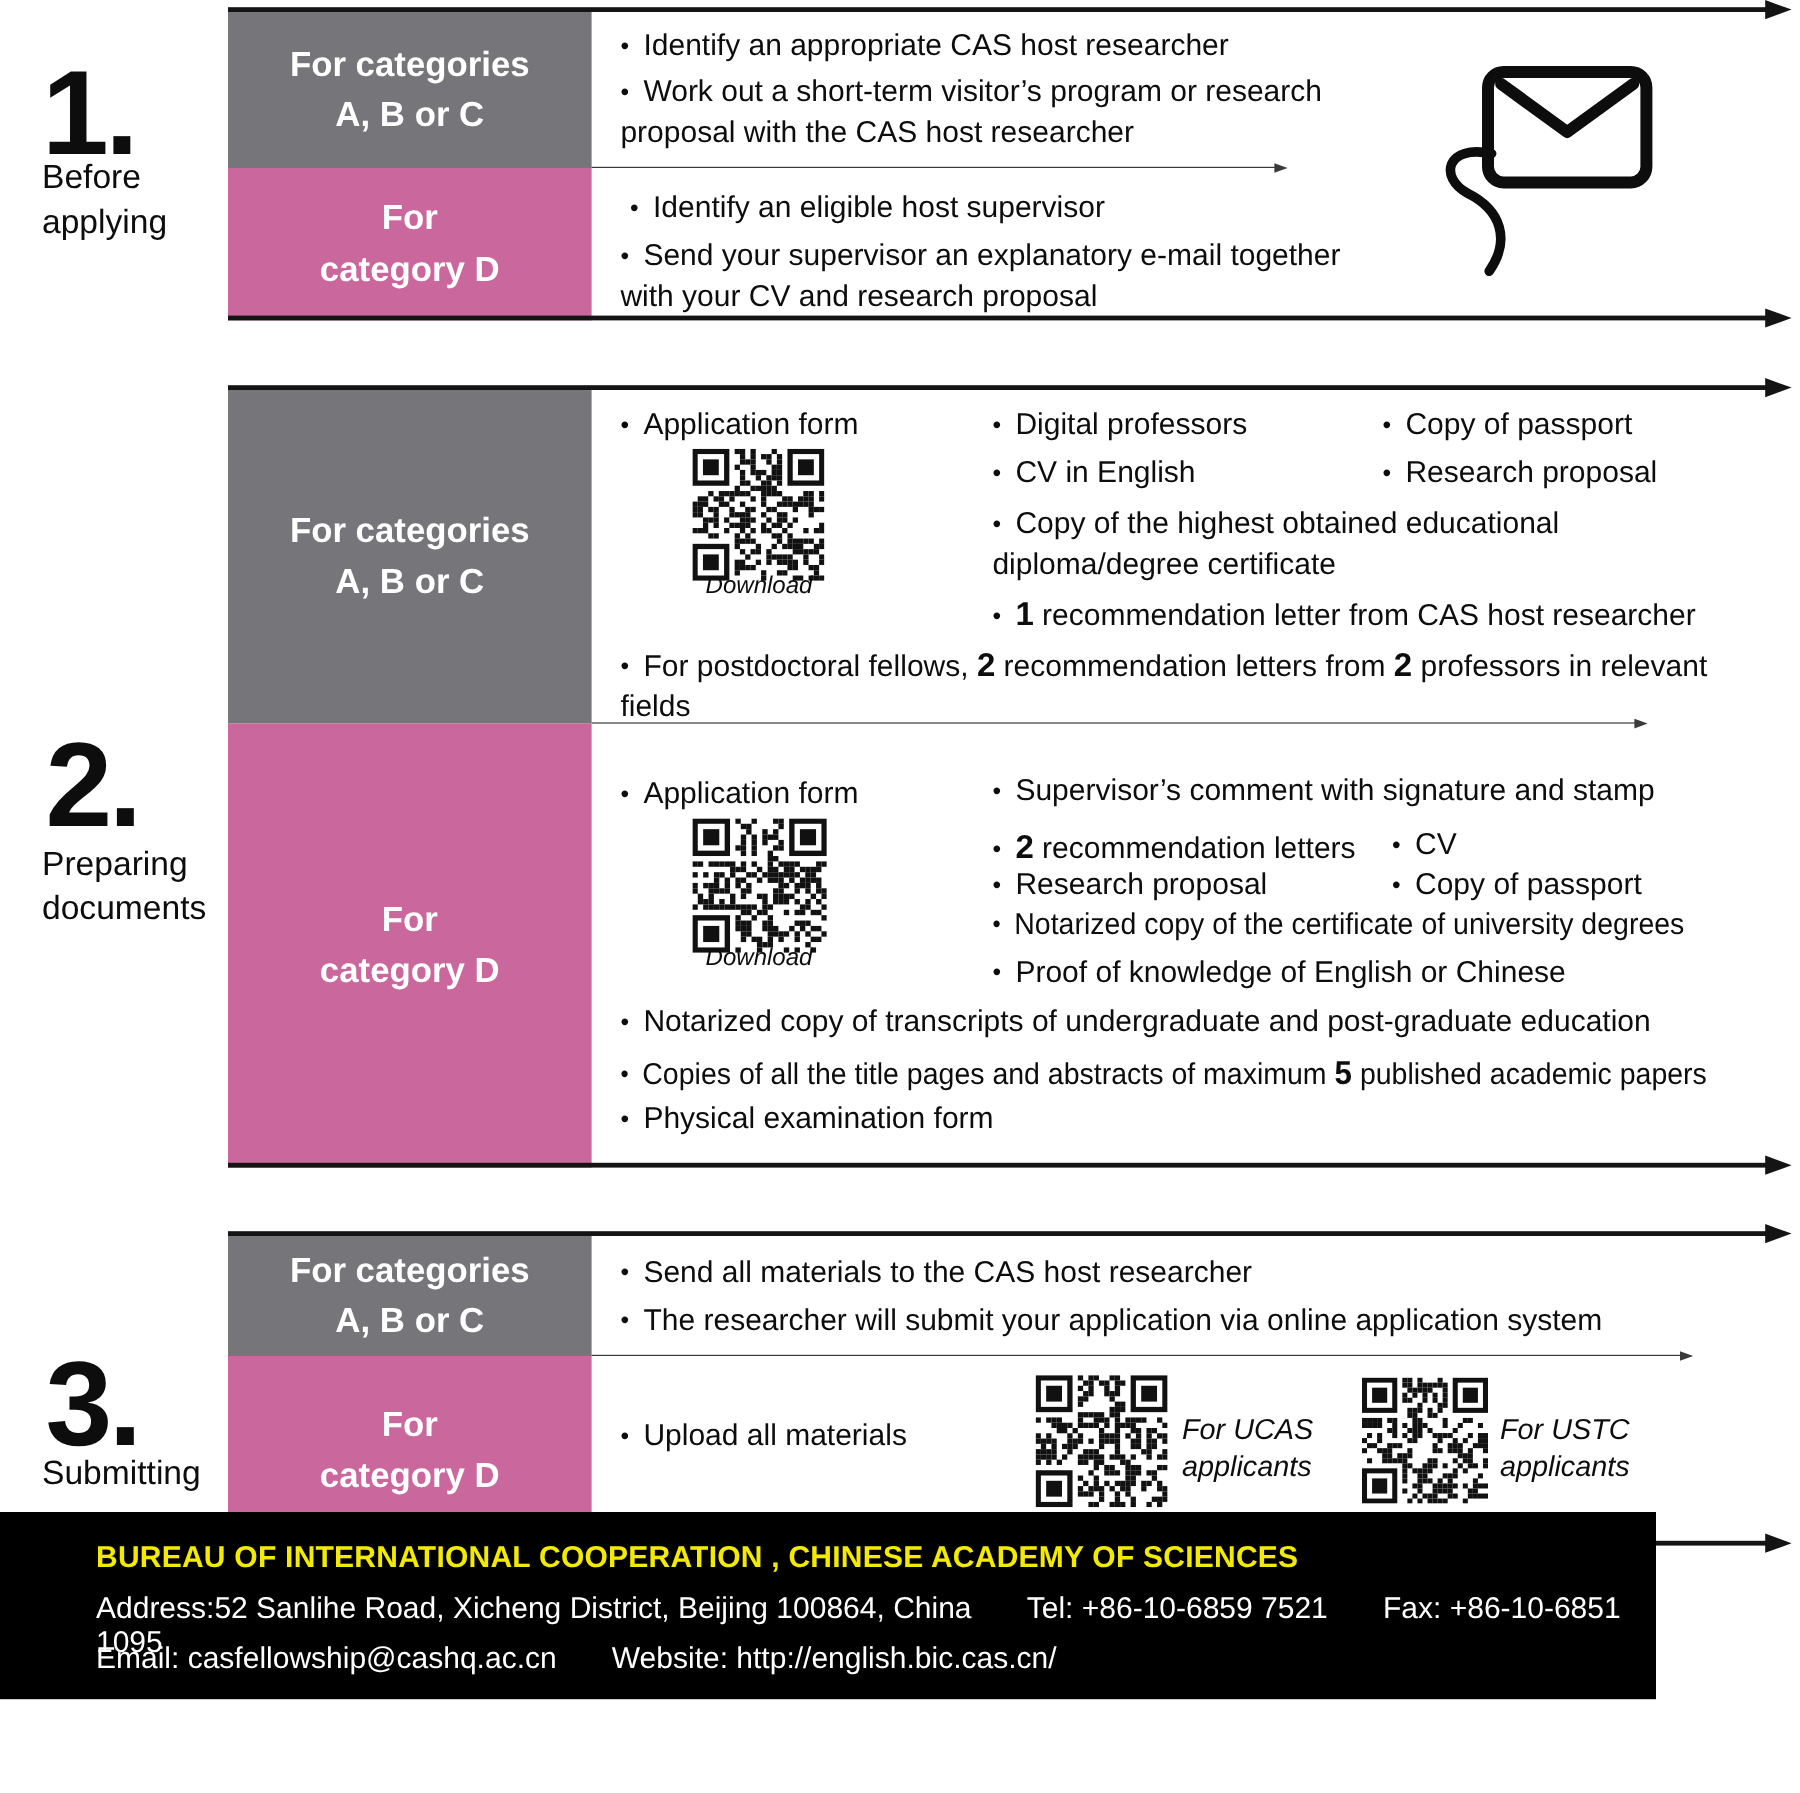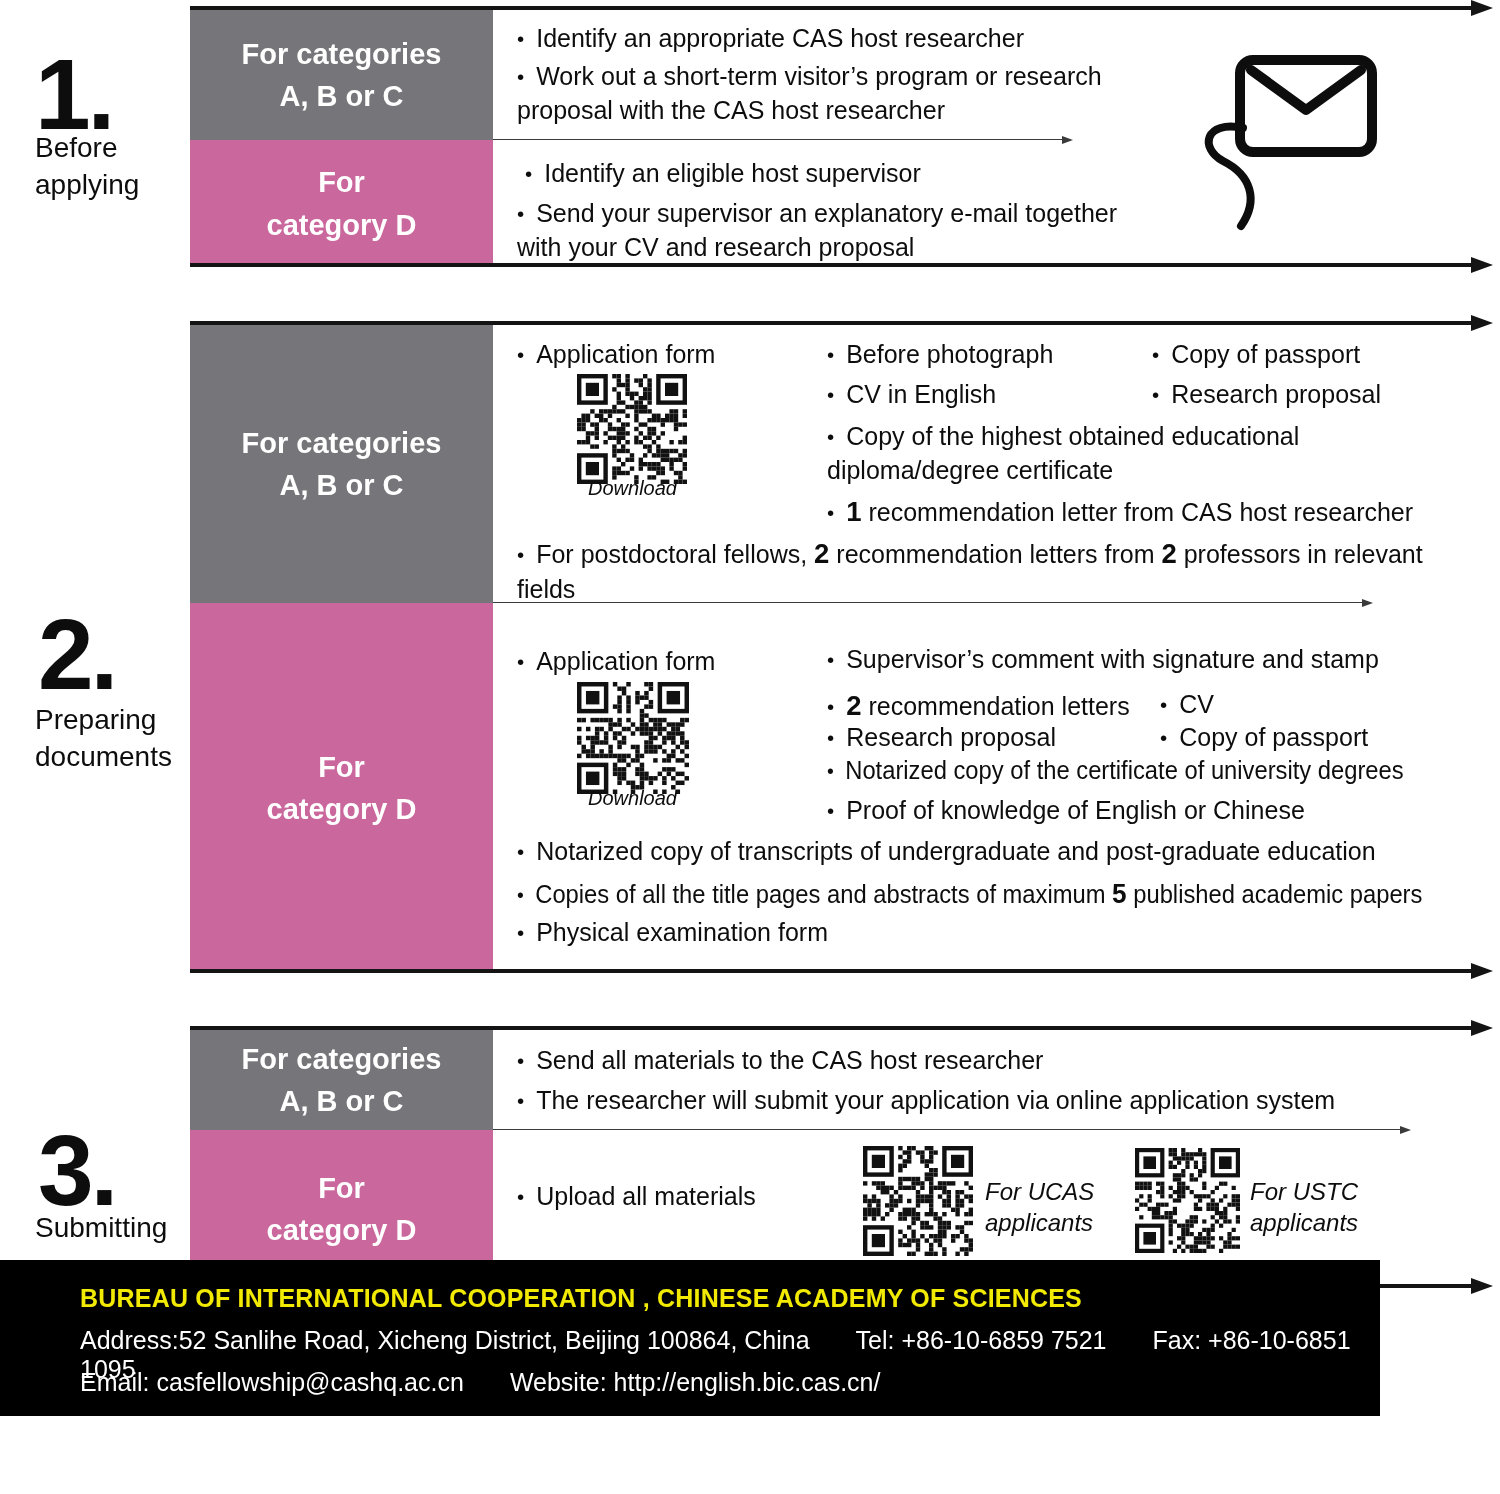--- a/index.html
+++ b/index.html
@@ -333,21 +333,21 @@
           <rect x="72" y="0" width="28" height="28"></rect>
           <rect x="76" y="4" width="20" height="20" fill="#fff"></rect>
           <rect x="80" y="8" width="12" height="12"></rect>
           <rect x="0" y="72" width="28" height="28"></rect>
           <rect x="4" y="76" width="20" height="20" fill="#fff"></rect>
           <rect x="8" y="80" width="12" height="12"></rect>
         </g>
       </svg>
     </div>
   <div class="qr-caption" style="left:560px; top:477px; width:145px;">Download</div>
-  <div class="bi" style="left:827px; top:338px;"><span>Before photograph</span></div>
+  <div class="bi" style="left:827px; top:338px;"><span>Digital professors</span></div>
   <div class="bi" style="left:1152px; top:338px;"><span>Copy of passport</span></div>
   <div class="bi" style="left:827px; top:378px;"><span>CV in English</span></div>
   <div class="bi" style="left:1152px; top:378px;"><span>Research proposal</span></div>
   <div class="bi" style="left:827px; top:420px; width:560px;"><span>Copy of the highest obtained educational diploma/degree certificate</span></div>
   <div class="bi" style="left:827px; top:494px;"><b>1</b><span> recommendation letter from CAS host researcher</span></div>
   <div class="bi" style="left:517px; top:536px; width:935px;"><span>For postdoctoral fellows, </span><b>2</b><span> recommendation letters from </span><b>2</b><span> professors in relevant fields</span></div>
 
   <div class="bi" style="left:517px; top:645px;"><span>Application form</span></div>
   <div class="qr" style="left:577px; top:682px; width:112px; height:112px;">
       <svg viewBox="0 0 100 100" xmlns="http://www.w3.org/2000/svg">

